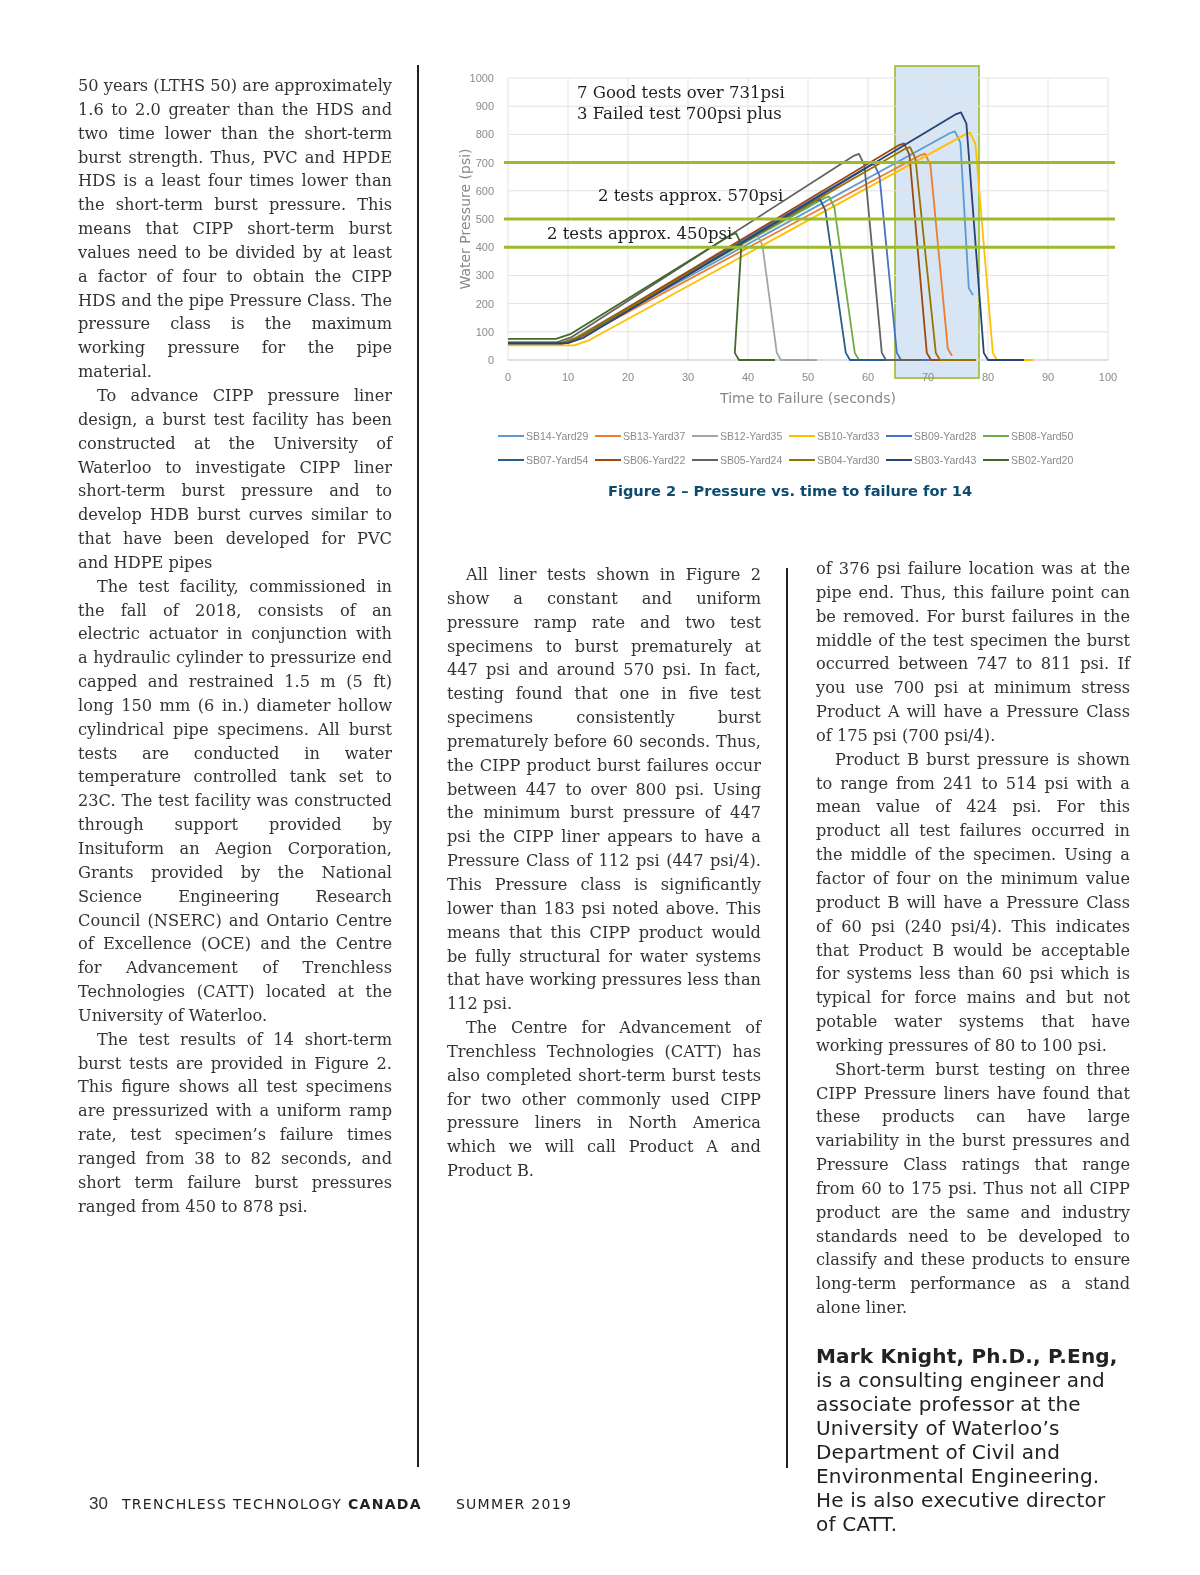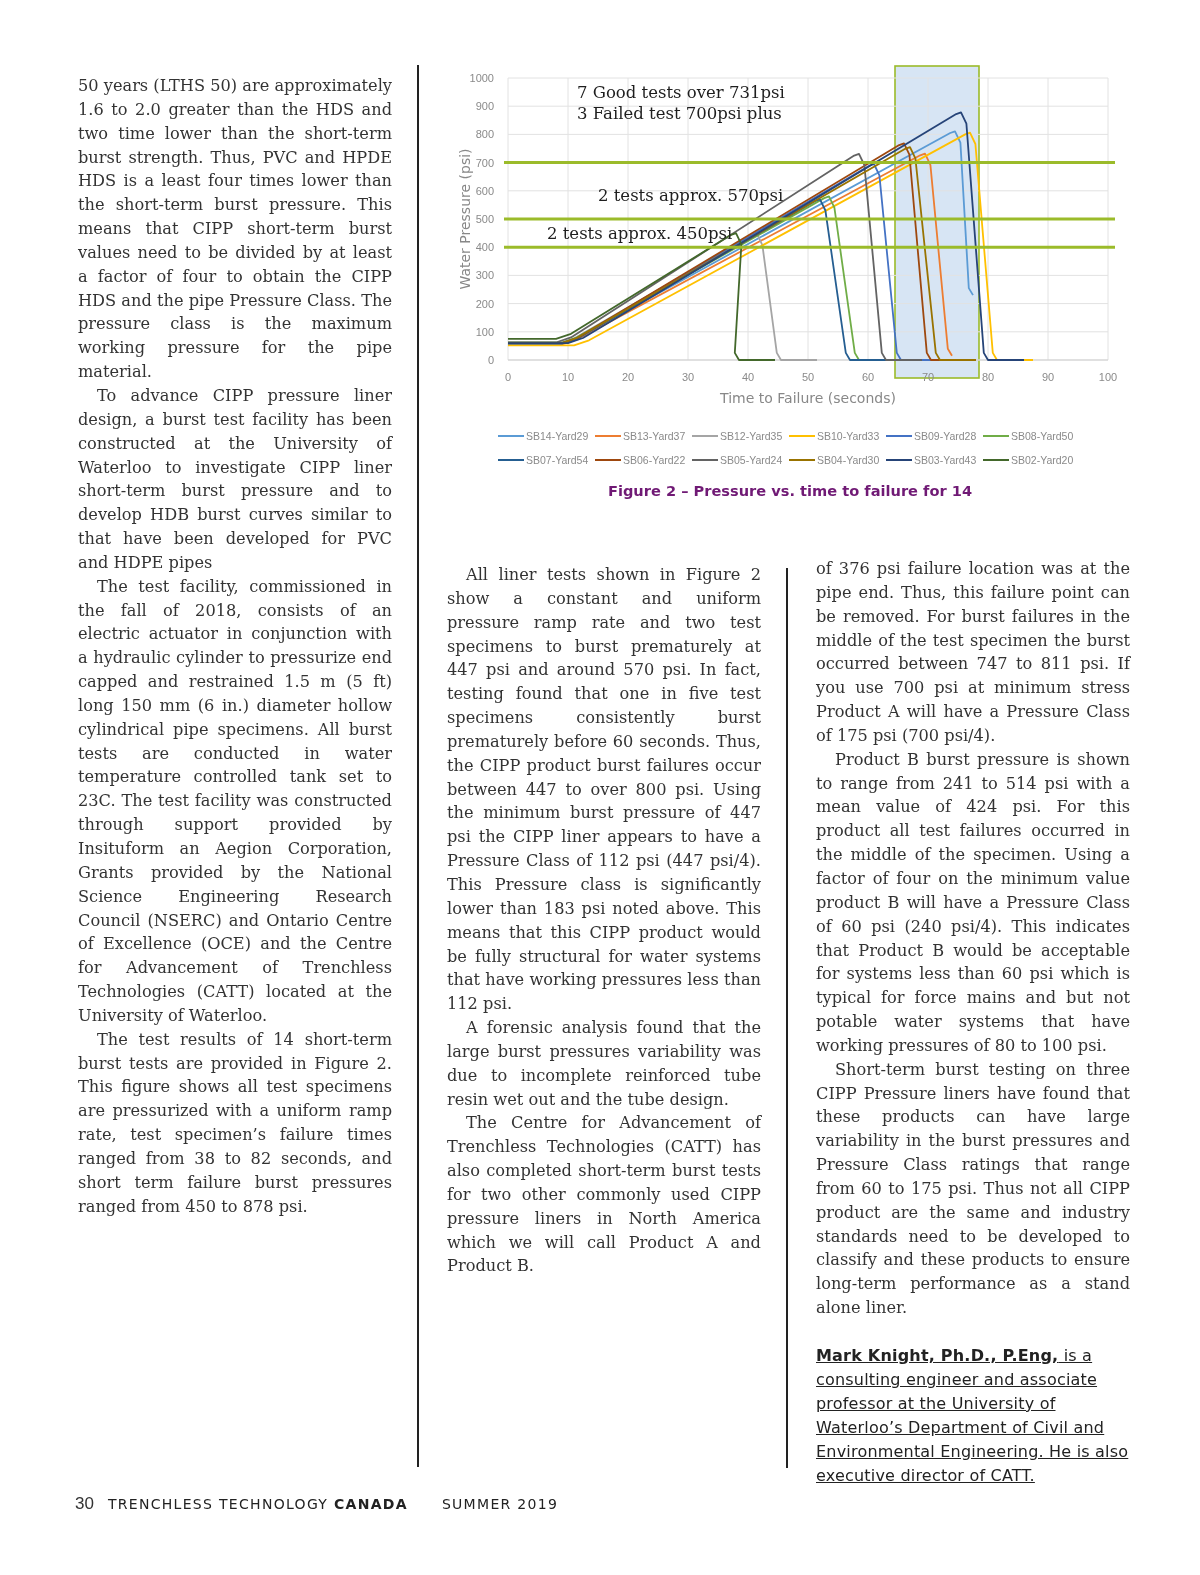--- a/index.html
+++ b/index.html
@@ -6,51 +6,50 @@
   body { width: 1200px; height: 1575px; position: relative; overflow: hidden; color: #2b2b2b; }
   .col { position: absolute; font-family: "DejaVu Serif", serif; font-size: 16.2px; line-height: 23.85px; text-align: justify; color: #333; }
   .col p { margin: 0; text-indent: 19px; }
   .col p.noindent { text-indent: 0; }
   #col1 { left: 78px; top: 74px; width: 314px; }
   #col2 { left: 447px; top: 563px; width: 314px; }
   #col3 { left: 816px; top: 557px; width: 314px; }
   .rule { position: absolute; background: #222; width: 2px; }
   #rule1 { left: 417px; top: 65px; height: 1402px; }
   #rule2 { left: 786px; top: 568px; height: 900px; }
-  .bio { font-family: "DejaVu Sans", sans-serif; font-size: 16px; line-height: 24px; text-align: left; text-indent: 0 !important; margin-top: 24px !important; color: #222; letter-spacing: 0.2px; text-decoration: underline; }
+  .bio { font-family: "DejaVu Sans", sans-serif; font-size: 20px; line-height: 24px; text-align: left; text-indent: 0 !important; margin-top: 24px !important; color: #222; letter-spacing: 0.2px; }
   .bio b { font-weight: bold; }
-  #footer { position: absolute; top: 1494px; left: 75px; font-family: "DejaVu Sans", sans-serif; font-size: 14px; letter-spacing: 1.3px; color: #222; white-space: nowrap; text-align: right; }
+  #footer { position: absolute; top: 1494px; left: 89px; font-family: "DejaVu Sans", sans-serif; font-size: 14px; letter-spacing: 1.3px; color: #222; white-space: nowrap; text-align: right; }
   #footer .pg { font-family: "Liberation Sans", sans-serif; font-size: 17px; letter-spacing: 0; margin-right: 14px; color: #333; }
   #footer .strong { font-weight: bold; }
   #footer .issue { margin-left: 34px; }
   #figure { position: absolute; left: 440px; top: 60px; width: 700px; height: 470px; }
   #chart-svg { position: absolute; left: 0; top: 0; }
   .tick { font-family: "Liberation Sans", sans-serif; font-size: 11px; fill: #8a8a8a; }
   .axis-title { font-family: "DejaVu Sans", sans-serif; font-size: 14px; fill: #888; }
   .annot { font-family: "DejaVu Serif", serif; font-size: 16.5px; fill: #1e1e1e; }
   .legend-text { font-family: "Liberation Sans", sans-serif; font-size: 10.5px; fill: #8a8a8a; }
-  #caption { position: absolute; left: 0; top: 418px; width: 700px; text-align: center; font-family: "DejaVu Sans", sans-serif; font-weight: bold; font-size: 14.6px; line-height: 25px; color: #701a75; }
+  #caption { position: absolute; left: 0; top: 418px; width: 700px; text-align: center; font-family: "DejaVu Sans", sans-serif; font-weight: bold; font-size: 14.6px; line-height: 25px; color: #0c4a6e; }
   #caption div { white-space: nowrap; }
 </style>
 </head>
 <body>
 
 <div id="rule1" class="rule"></div>
 <div id="rule2" class="rule"></div>
 
 <div id="col1" class="col">
   <p class="noindent">50 years (LTHS 50) are approximately 1.6 to 2.0 greater than the HDS and two time lower than the short-term burst strength. Thus, PVC and HPDE HDS is a least four times lower than the short-term burst pressure.  This means that CIPP short-term burst values need to be divided by at least a factor of four to obtain the CIPP HDS and the pipe Pressure Class. The pressure class is the maximum working pressure for the pipe material.</p>
   <p>To advance CIPP pressure liner design, a burst test facility has been constructed at the University of Waterloo to investigate CIPP liner short-term burst pressure and to develop HDB burst curves similar to that have been developed for PVC and HDPE pipes</p>
   <p>The test facility, commissioned in the fall of 2018, consists of an electric actuator in conjunction with a hydraulic cylinder to pressurize end capped and restrained 1.5 m (5 ft) long 150 mm (6 in.) diameter hollow cylindrical pipe specimens. All burst tests are conducted in water temperature controlled tank set to 23C. The test facility was constructed through support provided by Insituform an Aegion Corporation, Grants provided by the National Science Engineering Research Council (NSERC) and Ontario Centre of Excellence (OCE) and the Centre for Advancement of Trenchless Technologies (CATT) located at the University of Waterloo.</p>
   <p>The test results of 14 short-term burst tests are provided in Figure 2. This figure shows all test specimens are pressurized with a uniform ramp rate, test specimen’s failure times ranged from 38 to 82 seconds, and short term failure burst pressures ranged from 450 to 878 psi.</p>
 </div>
 
 <div id="col2" class="col">
   <p>All liner tests shown in Figure 2 show a constant and uniform pressure ramp rate and two test specimens to burst prematurely at 447 psi and around 570 psi.  In fact, testing found that one in five test specimens consistently burst prematurely before 60 seconds. Thus, the CIPP product burst failures occur between 447 to over 800 psi. Using the minimum burst pressure of 447 psi the CIPP liner appears to have a Pressure Class of 112 psi (447 psi/4).  This Pressure class is significantly lower than 183 psi noted above. This means that this CIPP product would be fully structural for water systems that have working pressures less than 112 psi.</p>
-  <p>A forensic analysis found that the large burst pressures variability was due to incomplete reinforced tube resin wet out and the tube design.</p>
   <p>The Centre for Advancement of Trenchless Technologies (CATT) has also completed short-term burst tests for two other commonly used CIPP pressure liners in North America which we will call Product A and Product B.</p>
 </div>
 
 <div id="col3" class="col">
   <p class="noindent">of 376 psi failure location was at the pipe end. Thus, this failure point can be removed.  For burst failures in the middle of the test specimen the burst occurred between 747 to 811 psi.  If you use 700 psi at minimum stress Product A will have a Pressure Class of 175 psi (700 psi/4).</p>
   <p>Product B burst pressure is shown to range from 241 to 514 psi with a mean value of 424 psi.  For this product all test failures occurred in the middle of the specimen.  Using a factor of four on the minimum value product B will have a Pressure Class of 60 psi (240 psi/4). This indicates that Product B would be acceptable for systems less than 60 psi which is typical for force mains and but not potable water systems that have working pressures of 80 to 100 psi.</p>
   <p>Short-term burst testing on three CIPP Pressure liners have found that these products can have large variability in the burst pressures and Pressure Class ratings that range from 60 to 175 psi. Thus not all CIPP product are the same and industry standards need to be developed to classify and these products to ensure long-term performance as a stand alone liner.</p>
   <p class="bio"><b>Mark Knight, Ph.D., P.Eng,</b><span> is a consulting engineer and associate professor at the University of Waterloo’s Department of Civil and Environmental Engineering. He is also executive director of CATT.</span></p>
 </div>
 

